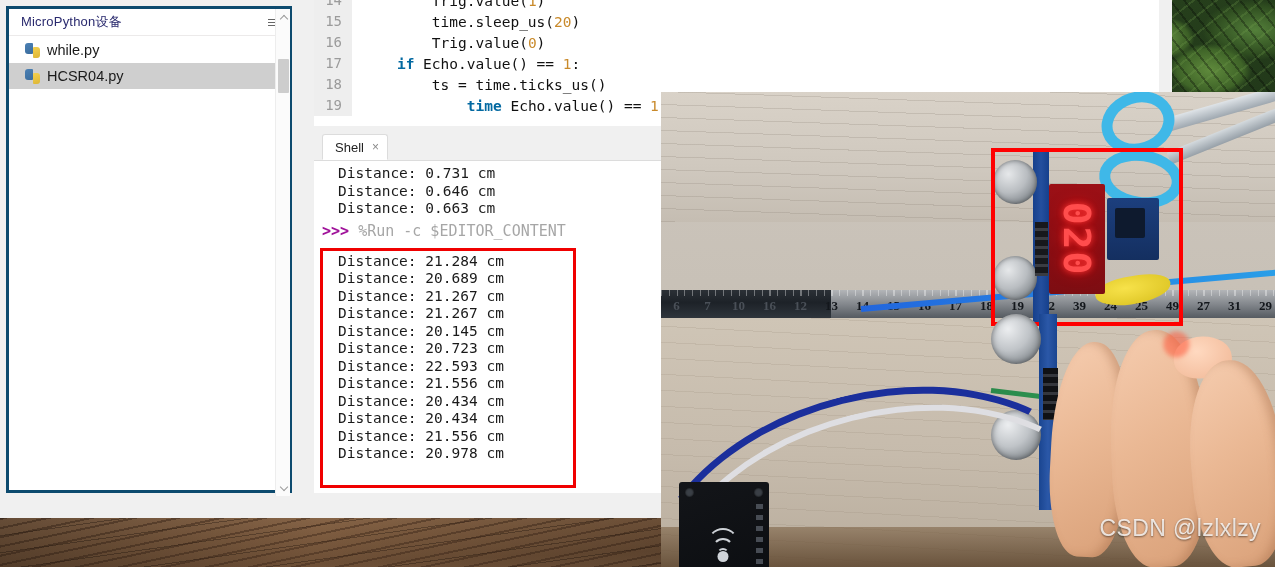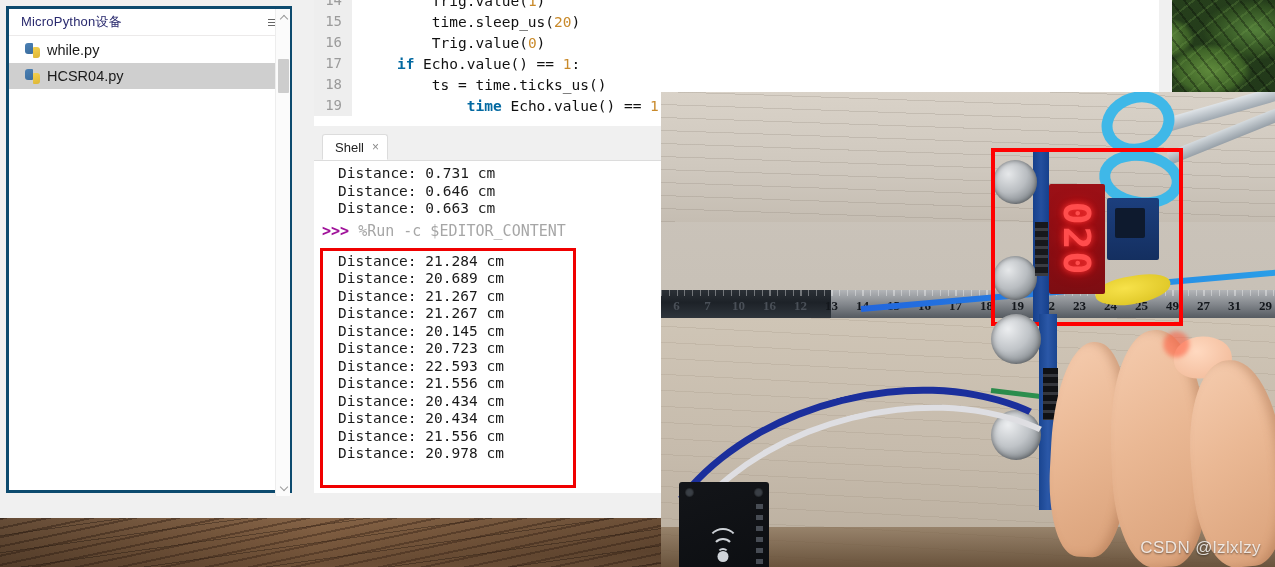--- a/index.html
+++ b/index.html
@@ -398,22 +398,22 @@
   }
   .antenna i:nth-child(1){ width: 12px; height: 12px; }
   .antenna i:nth-child(2){ width: 22px; height: 22px; }
   .antenna i:nth-child(3){ width: 32px; height: 32px; }
   .antenna u {
     position: absolute; left: 50%; bottom: 0; width: 11px; height: 11px;
     background: #cfd3d8; border-radius: 50%; transform: translateX(-50%);
   }
 
   .watermark {
-    position: absolute; right: 14px; bottom: 9px;
-    font-size: 17px; color: rgba(255,255,255,.80);
+    position: absolute; right: 14px; bottom: 25px;
+    font-size: 23px; color: rgba(255,255,255,.80);
     letter-spacing: .4px;
     text-shadow: 0 1px 2px rgba(0,0,0,.5);
   }
 </style>
 </head>
 <body>
 
 <div id="root">
 
   <div class="wallpaper"></div>
@@ -537,21 +537,21 @@
         <span class="dim">16</span>
         <span class="dim">12</span>
         <span>13</span>
         <span>14</span>
         <span>15</span>
         <span>16</span>
         <span>17</span>
         <span>18</span>
         <span>19</span>
         <span>22</span>
-        <span>23</span>
+        <span>39</span>
         <span>24</span>
         <span>25</span>
         <span>49</span>
         <span>27</span>
         <span>31</span>
         <span>29</span>
       </div>
     </div>
 
     <div class="ph-desk"></div>

